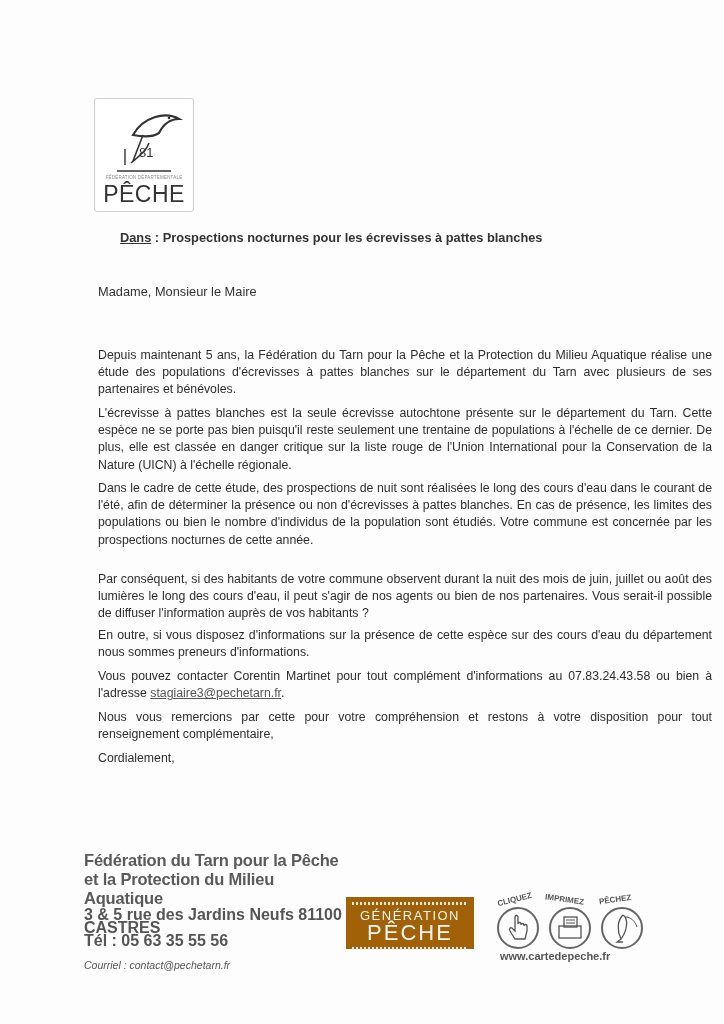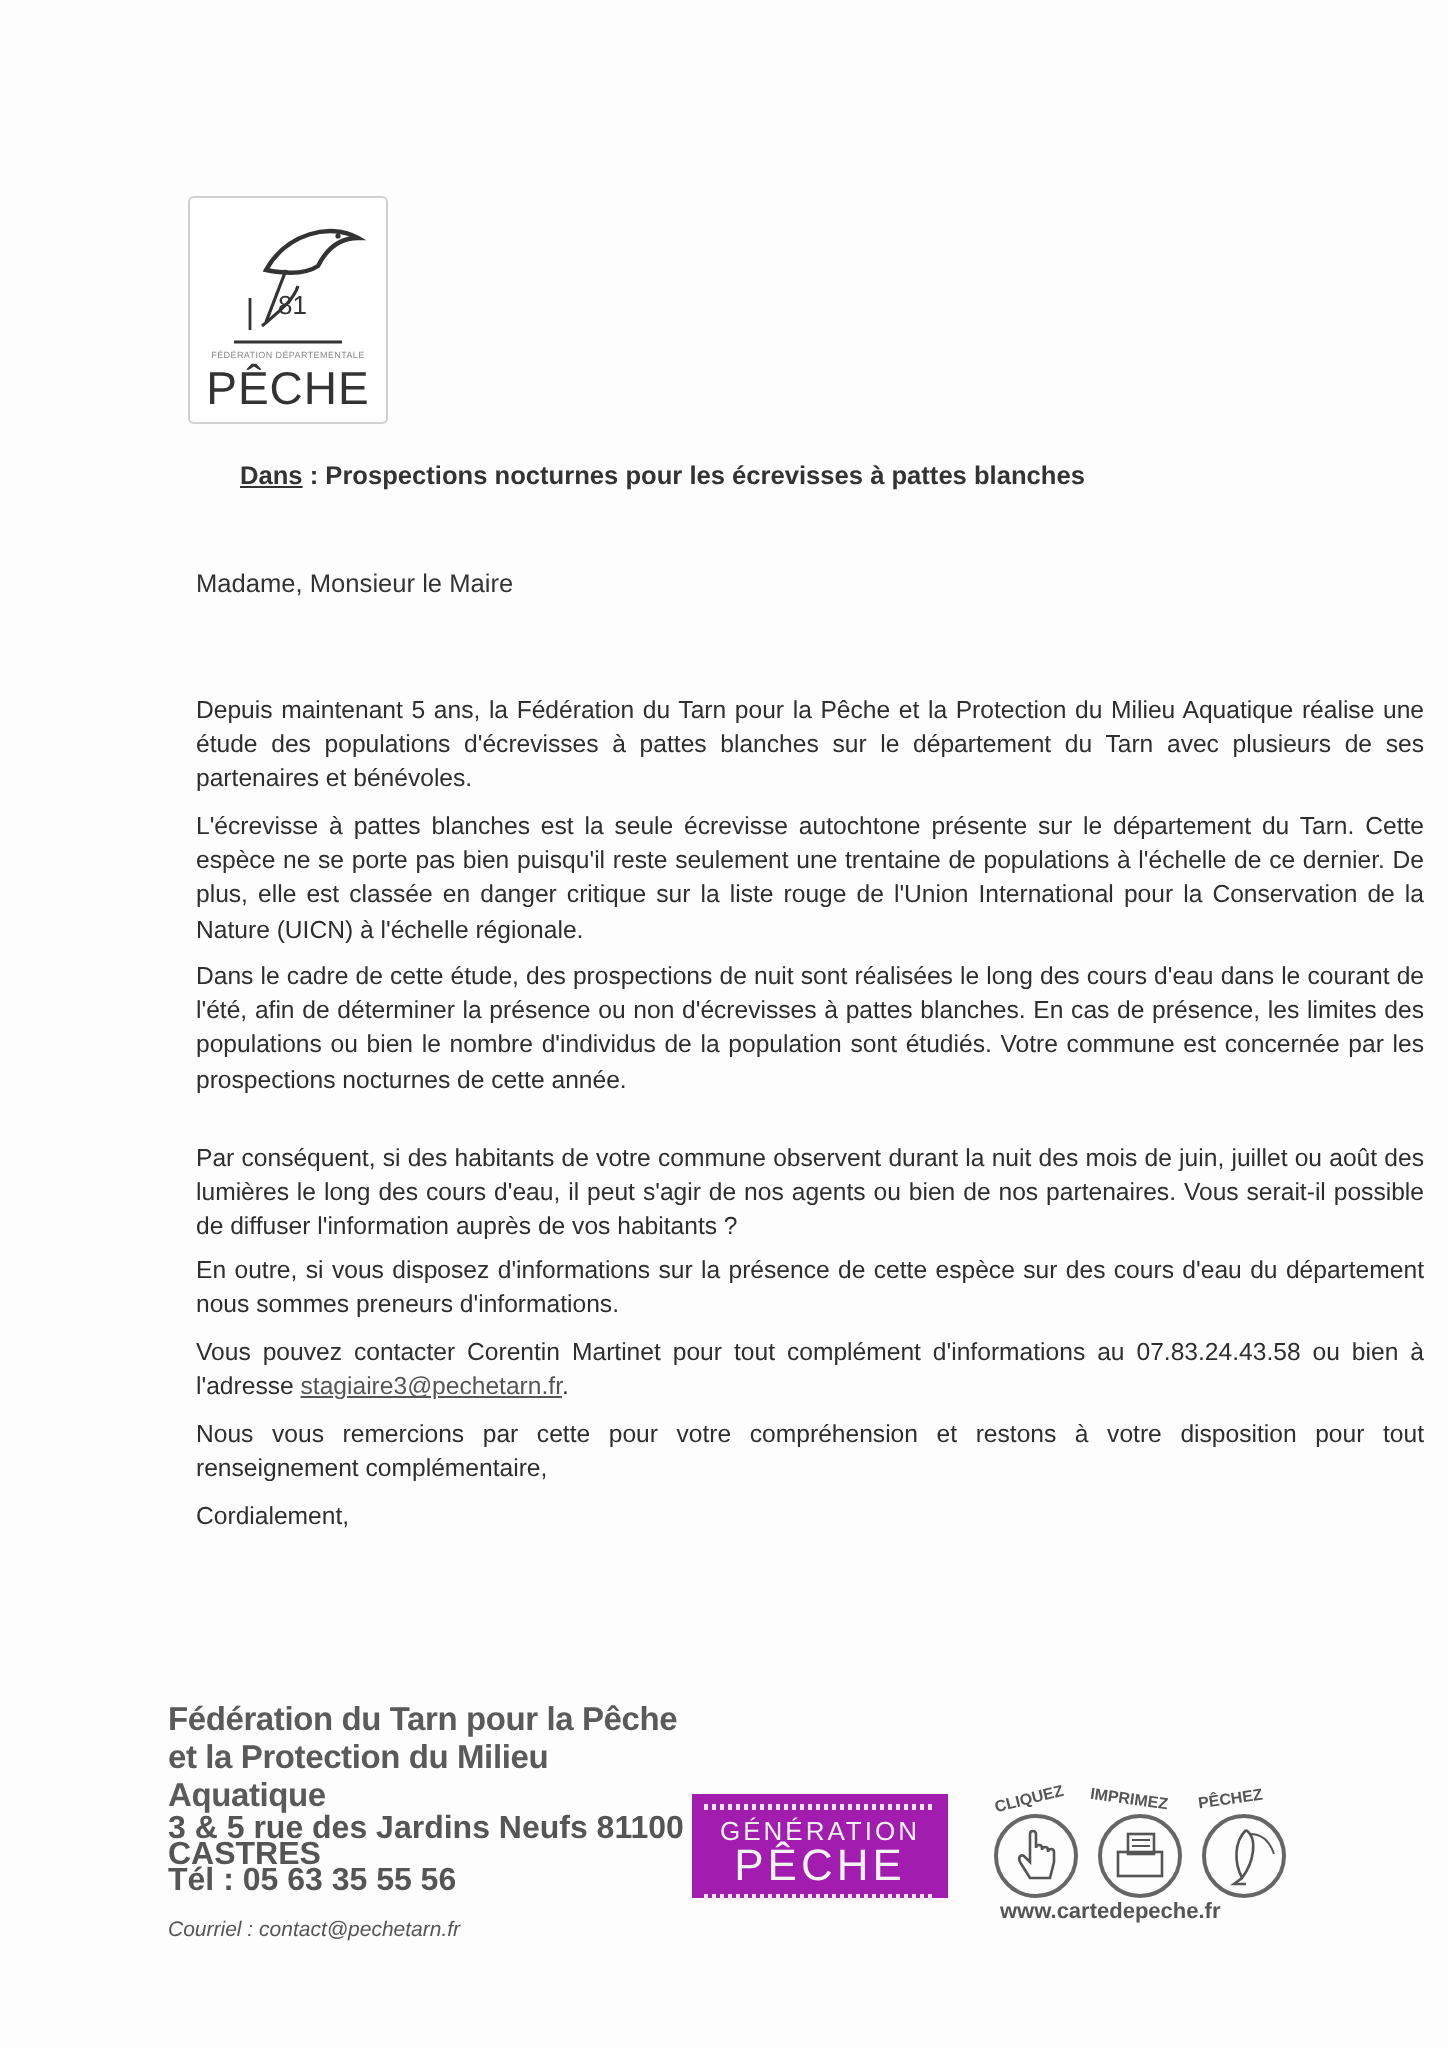--- a/index.html
+++ b/index.html
@@ -21,21 +21,21 @@
   .salutation { position: absolute; left: 98px; top: 284px; font-size: 12.8px; color: #333; }
   .para { position: absolute; left: 98px; width: 614px; font-size: 12.3px; line-height: 17.2px; text-align: justify; color: #2e2e2e; }
   .email { text-decoration: underline; color: #555; }
 
   
   .fed { position: absolute; left: 84px; top: 851px; width: 260px; color: #555; }
   .fed .l1 { font-size: 16.5px; font-weight: bold; line-height: 19px; letter-spacing: -0.2px; color: #5a5a5a; }
   .fed .addr { font-size: 16px; line-height: 13px; color: #555; font-weight: bold; }
   .fed .mail { font-size: 10.5px; line-height: 13px; font-style: italic; color: #555; margin-top: 12px; }
 
-  .gen { position: absolute; left: 346px; top: 897px; width: 128px; height: 52px; background: #a21caf; }
+  .gen { position: absolute; left: 346px; top: 897px; width: 128px; height: 52px; background: #a16207; }
   .gen .stripe { position: absolute; left: 6px; right: 6px; height: 3px;
                  background: repeating-linear-gradient(90deg, #e8e8e8 0 2px, transparent 2px 4px); }
   .gen .t1 { position: absolute; top: 11px; width: 100%; text-align: center; font-size: 13px; color: #f4f4f4; letter-spacing: 1.5px; }
   .gen .t2 { position: absolute; top: 23px; width: 100%; text-align: center; font-size: 22px; color: #f4f4f4; letter-spacing: 2px; }
 
   .carte { position: absolute; left: 495px; top: 895px; width: 150px; height: 80px; }
   .carte .lbl { position: absolute; top: 0; font-size: 8px; font-weight: bold; color: #555; }
   .carte .circle { position: absolute; top: 12px; width: 38px; height: 38px; border: 2px solid #666; border-radius: 50%; }
   .carte .url { position: absolute; left: 5px; top: 55px; font-size: 11px; font-weight: bold; color: #555; }
 </style>

